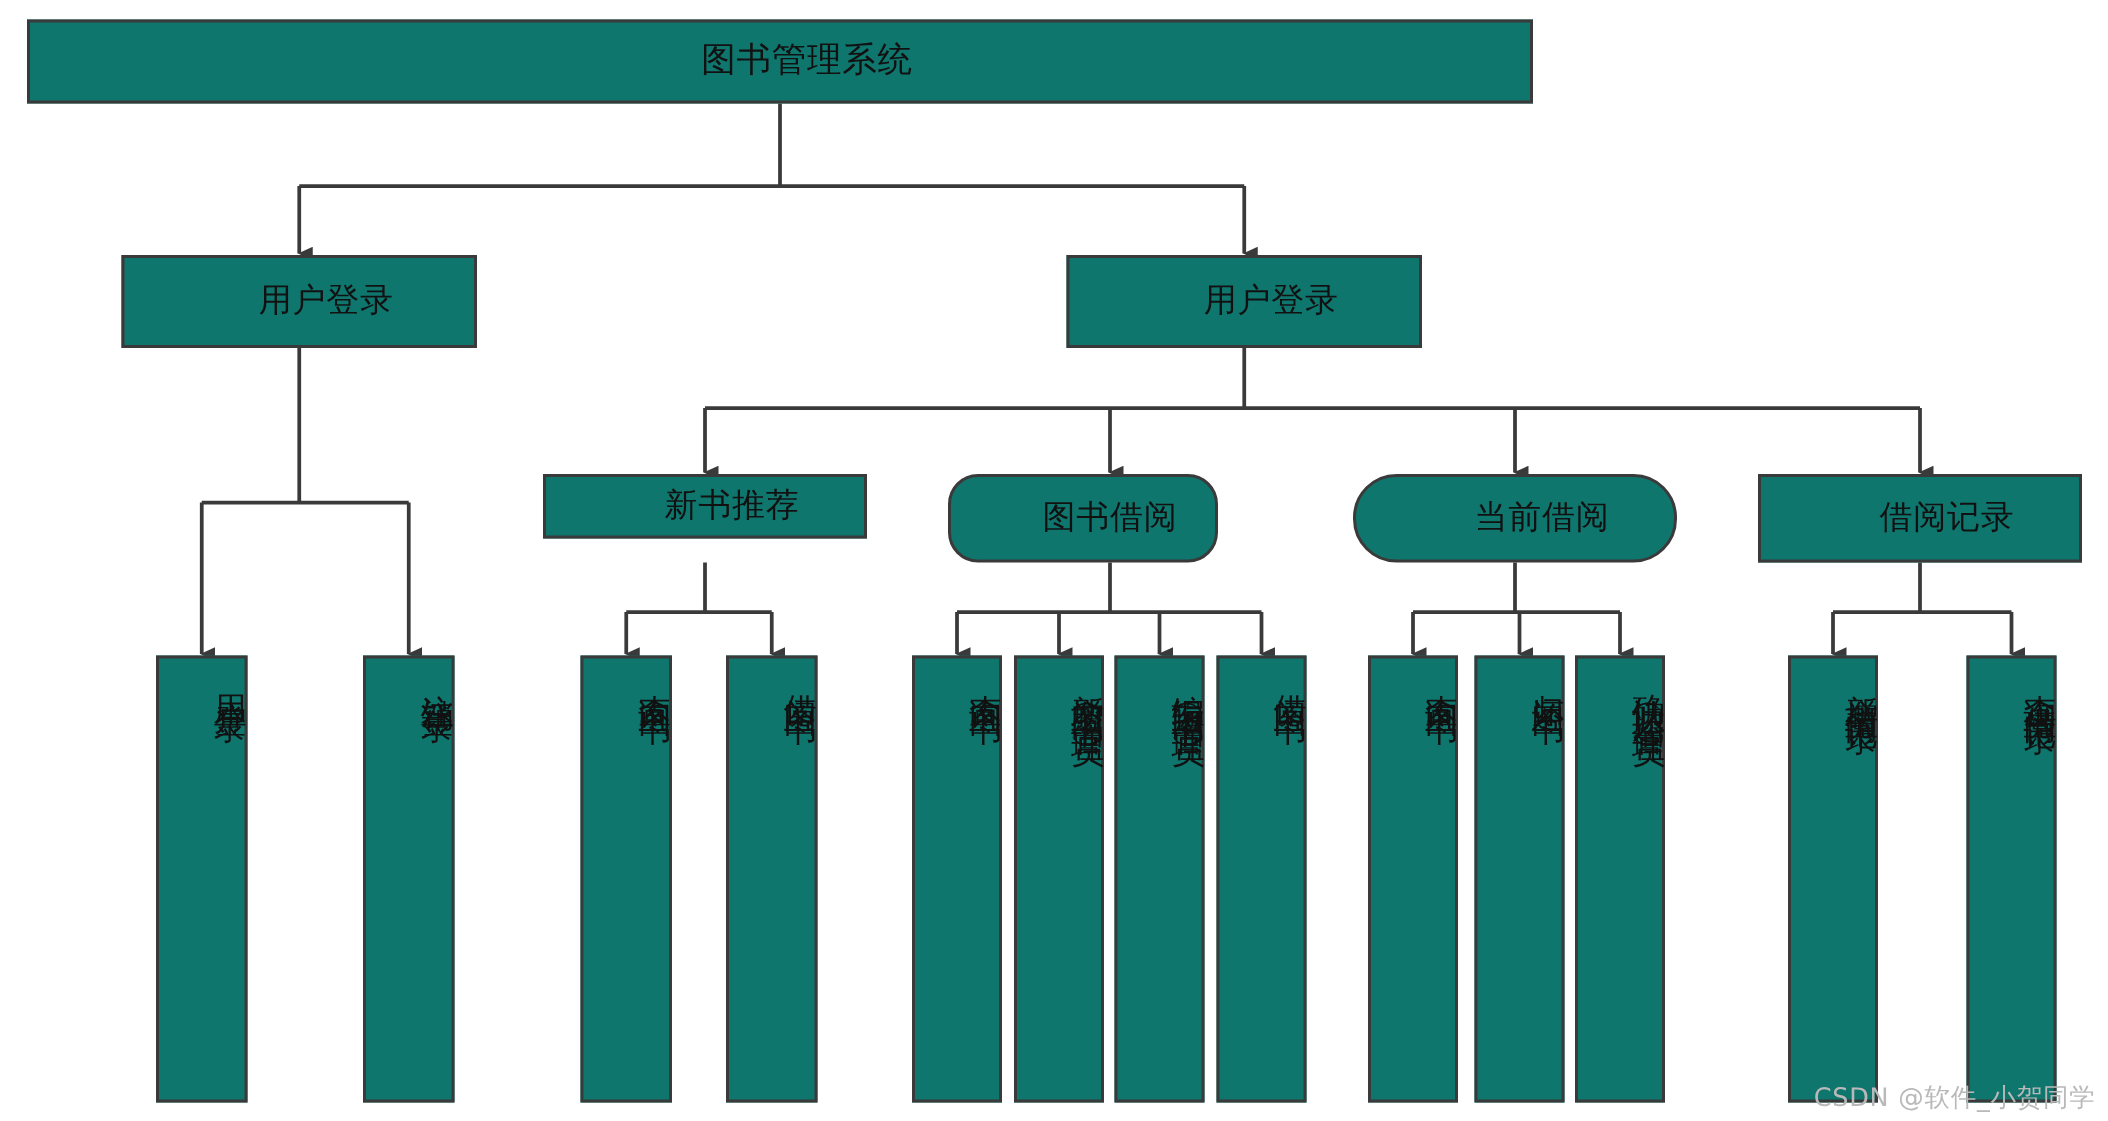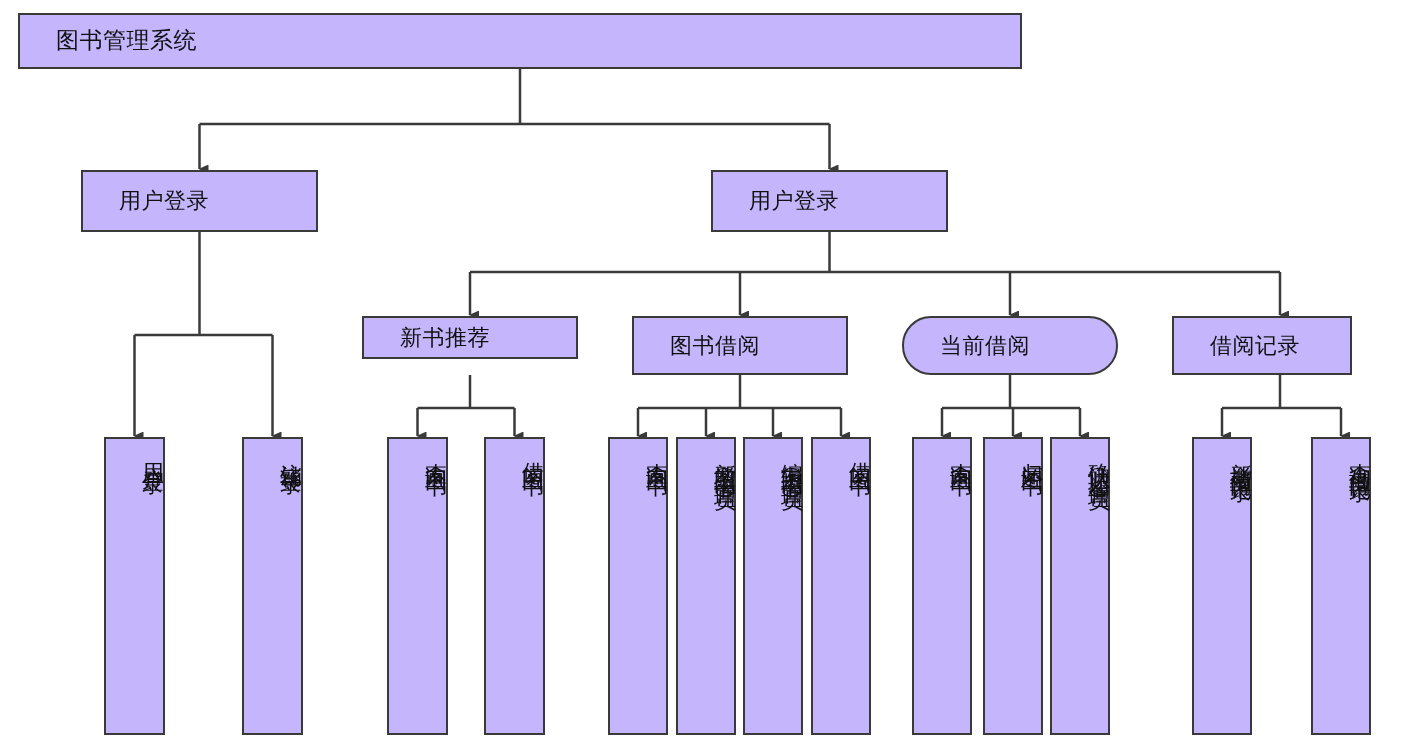--- a/index.html
+++ b/index.html
@@ -21,25 +21,25 @@
   #edge-layer {
     position: absolute;
     left: 0;
     top: 0;
     width: 1405px;
     height: 747px;
   }
   .node {
     position: absolute;
     box-sizing: border-box;
-    background: #c4b5fd;
+    background: #0f766e;
     border: 2.5px solid #3a3a3a;
     display: flex;
     align-items: center;
-    justify-content: flex-start;
+    justify-content: center;
     padding-left: 36px;
   }
   .node-label {
     color: #111111;
     text-align: center;
     line-height: 1.18;
     letter-spacing: 0.5px;
     white-space: pre;
   }
   .node.horizontal .node-label {
@@ -126,27 +126,27 @@
       </div>
       <div class="node horizontal" style="left: 81px; top: 170px; width: 237px; height: 62px;">
         <span class="node-label">用户登录</span>
       </div>
       <div class="node horizontal" style="left: 711px; top: 170px; width: 237px; height: 62px;">
         <span class="node-label">用户登录</span>
       </div>
       <div class="node horizontal" style="left: 362px; top: 316px; width: 216px; height: 43px;">
         <span class="node-label">新书推荐</span>
       </div>
-      <div class="node horizontal" style="left: 632px; top: 316px; width: 216px; height: 59px;">
+      <div class="node horizontal" style="left: 632px; top: 316px; width: 180px; height: 59px; border-radius: 20px;">
         <span class="node-label">图书借阅</span>
       </div>
       <div class="node horizontal" style="left: 902px; top: 316px; width: 216px; height: 59px; border-radius: 29px;">
         <span class="node-label">当前借阅</span>
       </div>
-      <div class="node horizontal" style="left: 1172px; top: 316px; width: 180px; height: 59px;">
+      <div class="node horizontal" style="left: 1172px; top: 316px; width: 216px; height: 59px;">
         <span class="node-label">借阅记录</span>
       </div>
       <div class="node vertical" style="left: 104px; top: 437px; width: 61px; height: 298px;">
         <span class="node-label">用户登录</span>
       </div>
       <div class="node vertical" style="left: 242px; top: 437px; width: 61px; height: 298px;">
         <span class="node-label">注销登录</span>
       </div>
       <div class="node vertical" style="left: 387px; top: 437px; width: 61px; height: 298px;">
         <span class="node-label">查询图书</span>
@@ -176,13 +176,14 @@
         <span class="node-label">确认归还（管理员）</span>
       </div>
       <div class="node vertical" style="left: 1192px; top: 437px; width: 60px; height: 298px;">
         <span class="node-label">新增借阅记录</span>
       </div>
       <div class="node vertical" style="left: 1311px; top: 437px; width: 60px; height: 298px;">
         <span class="node-label">查询借阅记录</span>
       </div>
     </div>
 
+  <div class="watermark">CSDN @软件_小贺同学</div>
 </div>
 
 </body></html>

